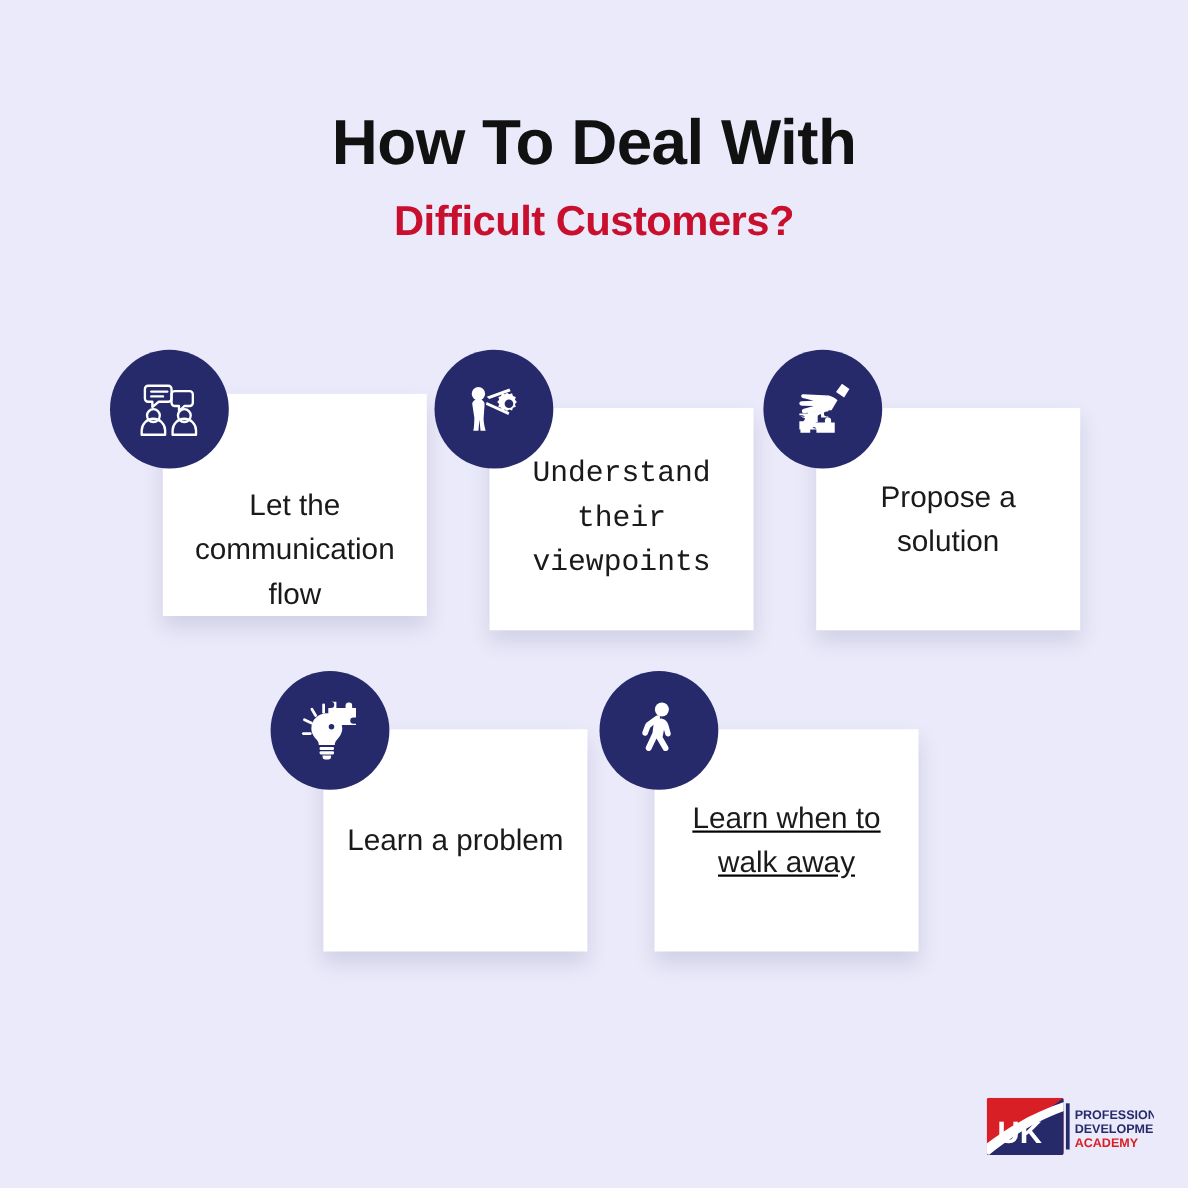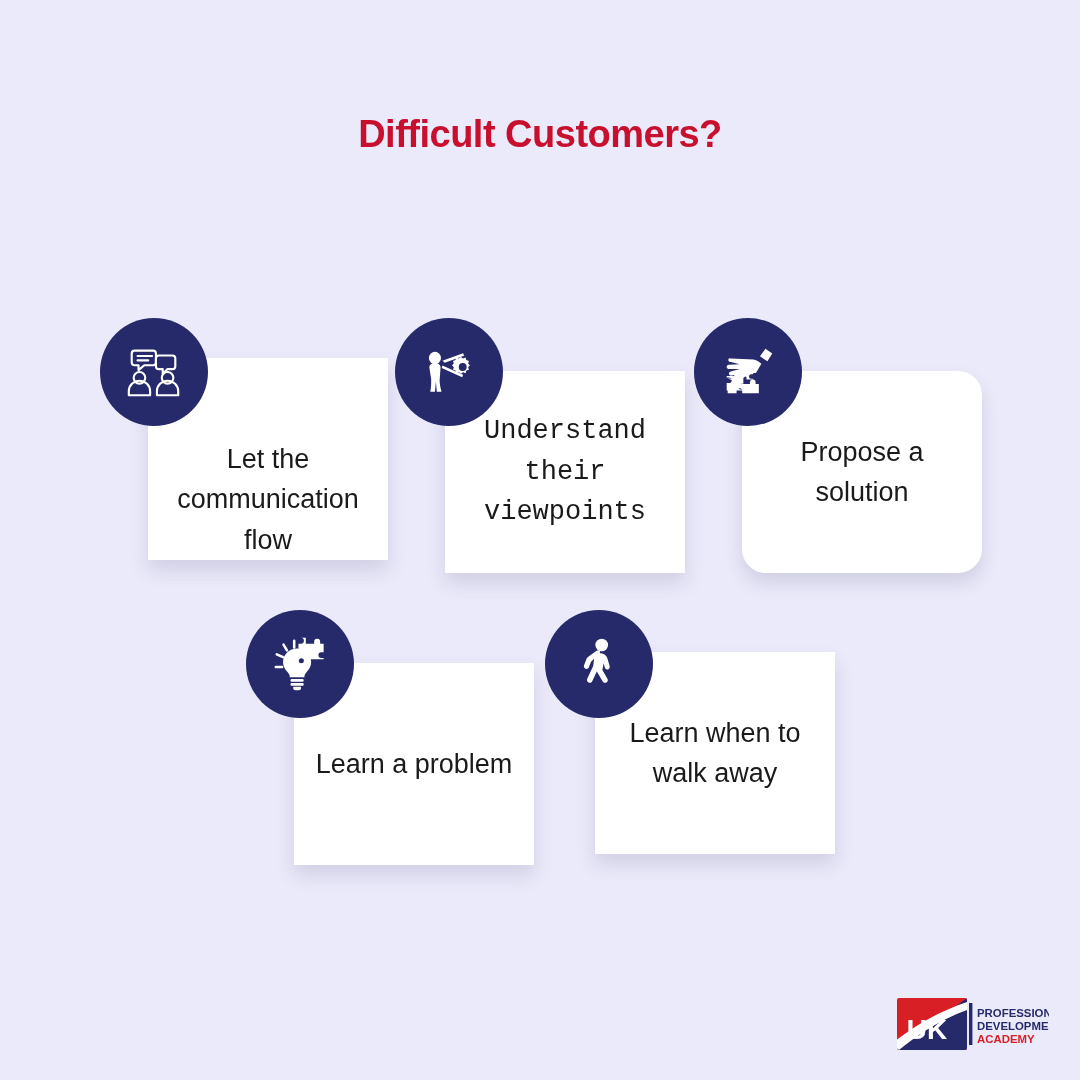--- a/index.html
+++ b/index.html
@@ -93,47 +93,48 @@
   
   #step-1 { left: 100px; top: 318px; }
   #step-1 .step-card   { left: 48px; top: 40px; align-items: flex-end; }
   #step-1 .step-circle { left: 0px;  top: 0px; }
 
   #step-2 { left: 395px; top: 318px; }
   #step-2 .step-card   { left: 50px; top: 53px; font-family: Liberation Mono, monospace; }
   #step-2 .step-circle { left: 0px;  top: 0px; }
 
   #step-3 { left: 694px; top: 318px; }
-  #step-3 .step-card   { left: 48px; top: 53px; border-radius: 24px; }
+  #step-3 .step-card   { left: 48px; top: 53px; }
   #step-3 .step-circle { left: 0px;  top: 0px; }
 
   
   #step-4 { left: 246px; top: 610px; }
   #step-4 .step-card   { left: 48px; top: 53px; }
   #step-4 .step-circle { left: 0px;  top: 0px; }
 
   #step-5 { left: 545px; top: 610px; }
-  #step-5 .step-card   { left: 50px; top: 42px; }
+  #step-5 .step-card   { left: 50px; top: 53px; text-decoration: underline; }
   #step-5 .step-circle { left: 0px;  top: 0px; }
 
   
   .logo {
     position: absolute;
     left: 872px;
     top: 998px;
     width: 152px;
     height: 52px;
     padding-left: 25px;
   }
   .logo svg { display: block; }
 </style>
 </head>
 <body>
 
 <div class="title-block">
+  <div class="title-line1">How To Deal With</div>
   <div class="title-line2">Difficult Customers?</div>
 </div>
 
 <div class="steps-area">
 
   <div class="step r1" id="step-1">
     <div class="step-card">
       <div class="step-card-text">Let the communication flow</div>
     </div>
     <div class="step-circle">

